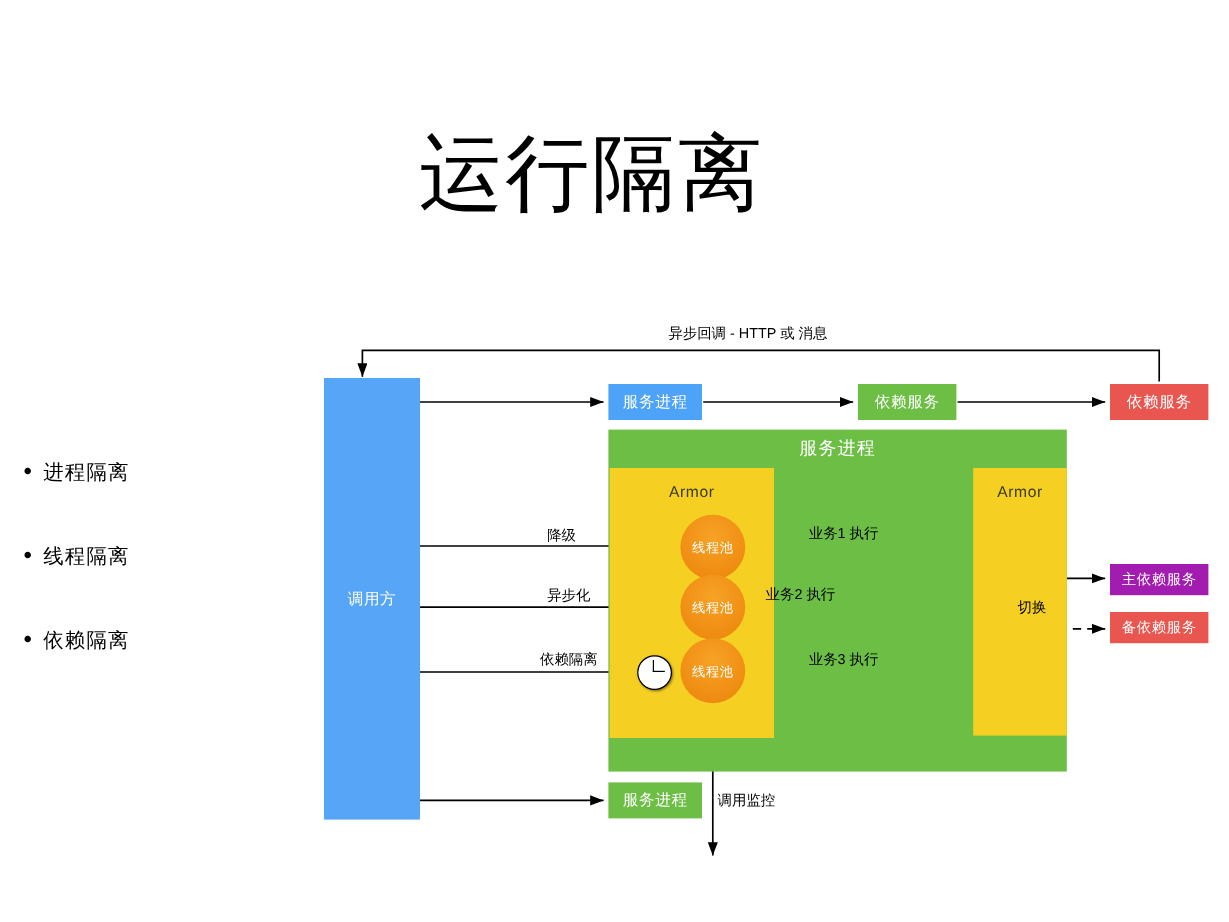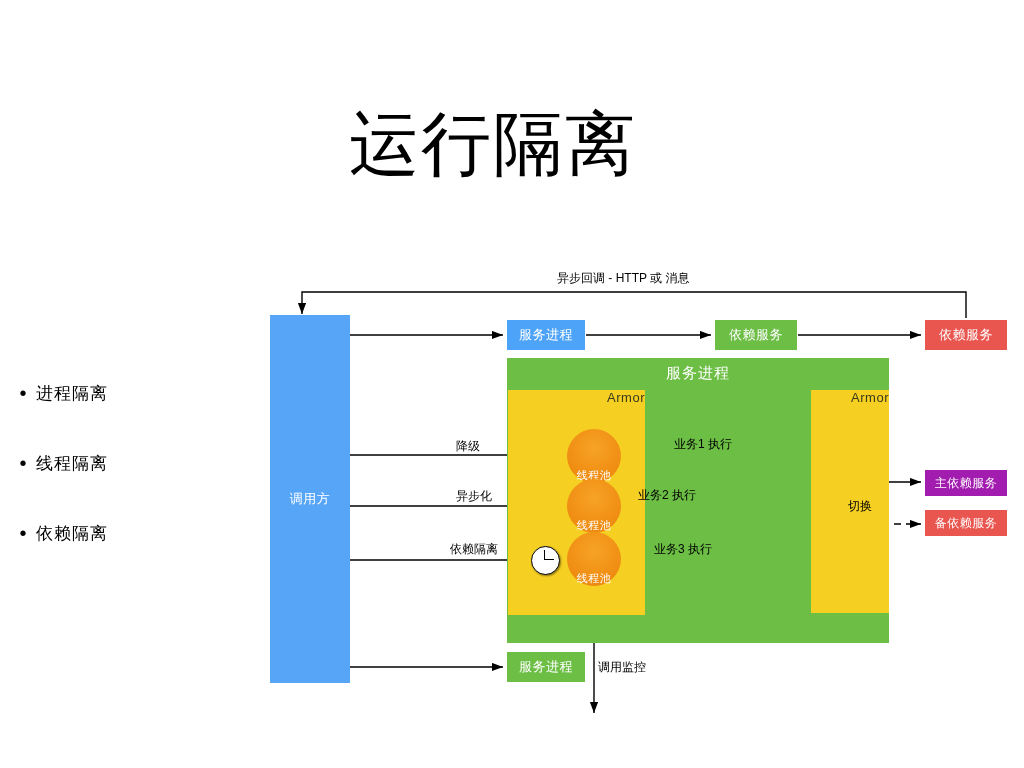--- a/index.html
+++ b/index.html
@@ -121,52 +121,53 @@
     background: #f5cf22;
     display: block;
   }
   #armor-right {
     left: 811px; top: 390px;
     width: 78px; height: 223px;
     background: #f5cf22;
     display: block;
   }
   .armor-title {
-    text-align: right;
+    text-align: center;
     font-size: 13px;
     color: #3a3a1f;
+    padding-top: 12px;
   }
   .thread-pool {
     position: absolute;
     width: 54px; height: 54px;
     border-radius: 50%;
     background: #f08c1a;
     background: radial-gradient(circle at 50% 35%, #f7a325 0%, #ef8c12 70%, #e8850d 100%);
     display: flex;
-    align-items: flex-end;
+    align-items: center;
     justify-content: center;
     font-size: 11px;
     color: #ffffff;
     letter-spacing: 0.5px;
   }
   #tp1 { left: 567px; top: 429px; }
   #tp2 { left: 567px; top: 479px; }
   #tp3 { left: 567px; top: 532px; }
   .small-label {
     position: absolute;
     font-size: 12px;
     color: #000;
     white-space: nowrap;
   }
   #lbl-degrade   { left: 456px; top: 438px; }
   #lbl-async     { left: 456px; top: 488px; }
   #lbl-timeout   { left: 450px; top: 541px; }
   #lbl-biz1      { left: 674px; top: 436px; }
   #lbl-biz2      { left: 638px; top: 487px; }
-  #lbl-biz3      { left: 654px; top: 541px; }
+  #lbl-biz3      { left: 674px; top: 541px; }
   #lbl-switch    { left: 848px; top: 498px; }
   #lbl-callback  { left: 557px; top: 270px; }
   #lbl-monitor   { left: 598px; top: 659px; text-align: right; }
   #main-dep {
     left: 925px; top: 470px;
     width: 82px; height: 26px;
     background: #a21caf;
     font-size: 12px;
   }
   #backup-dep {

